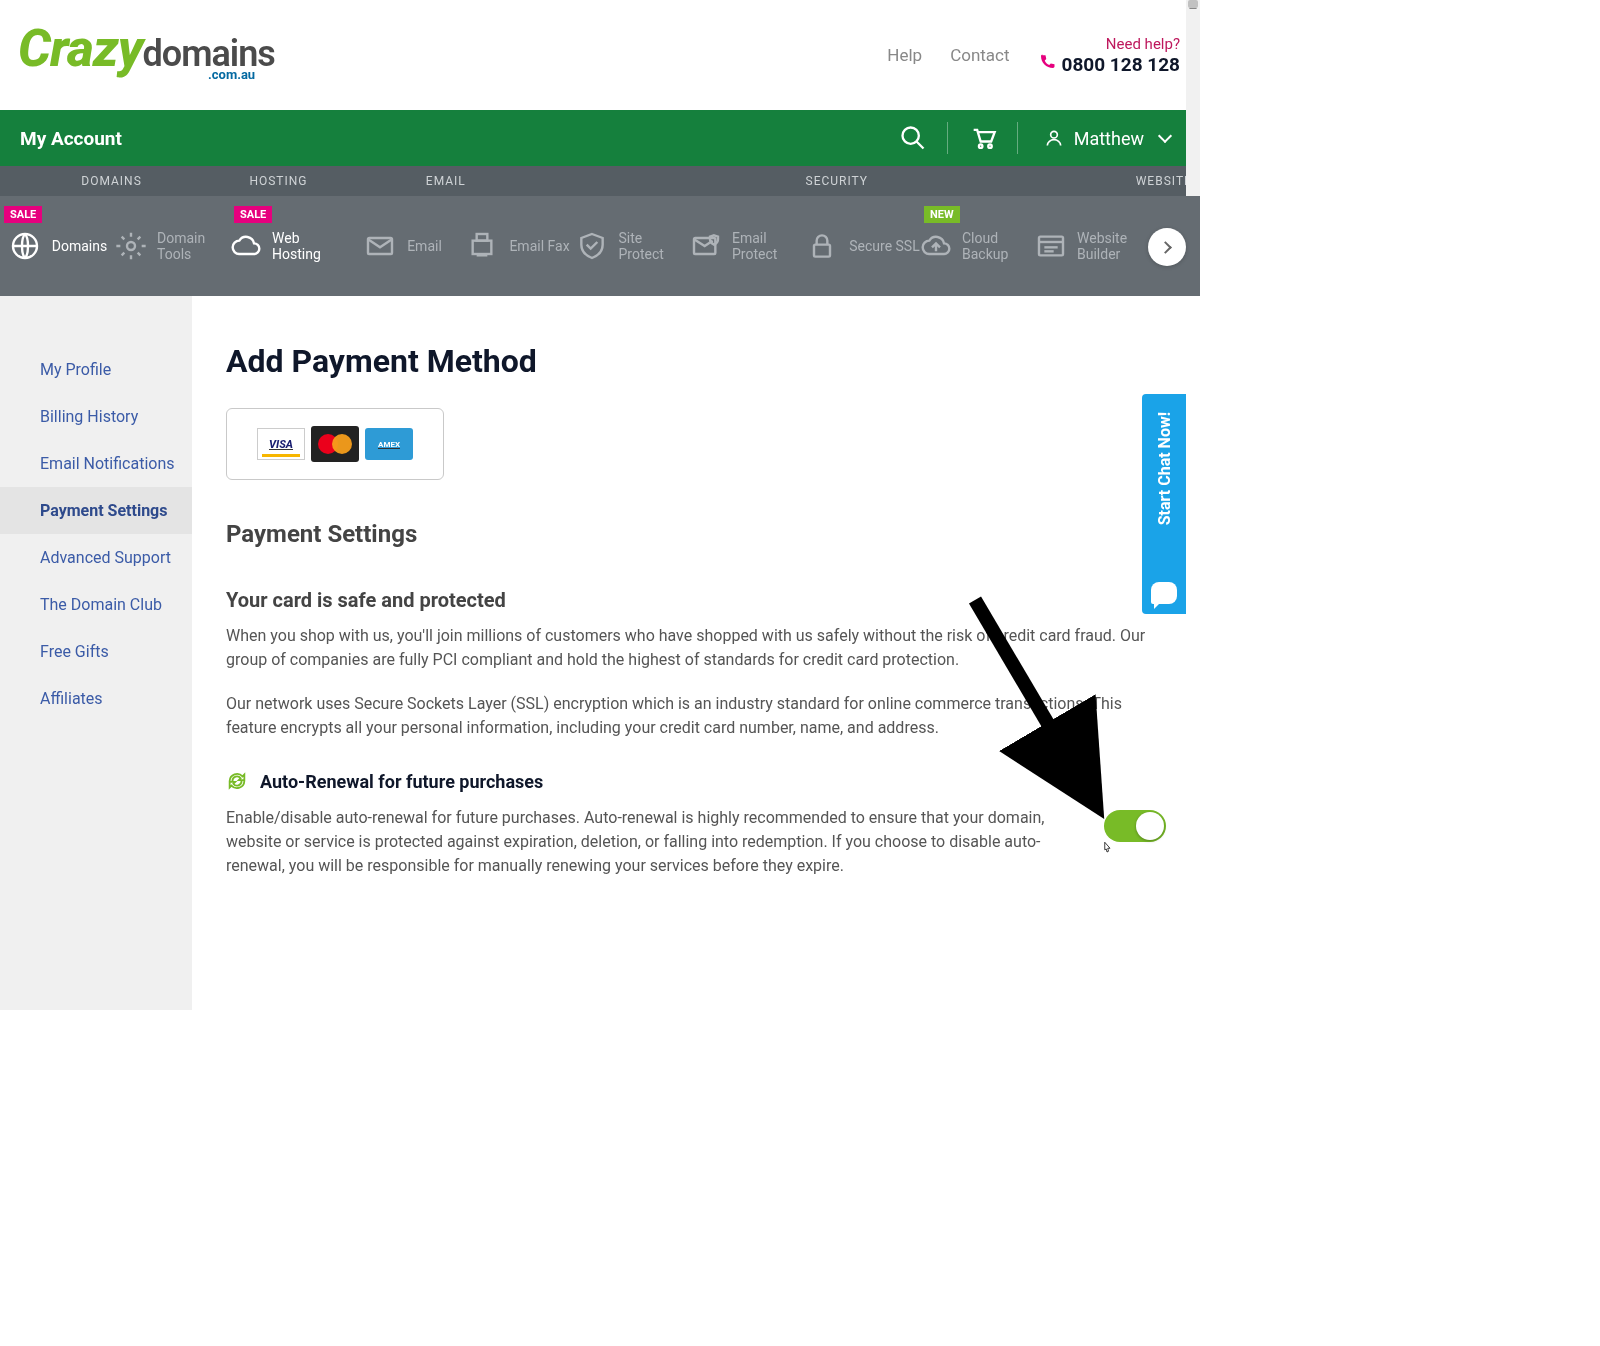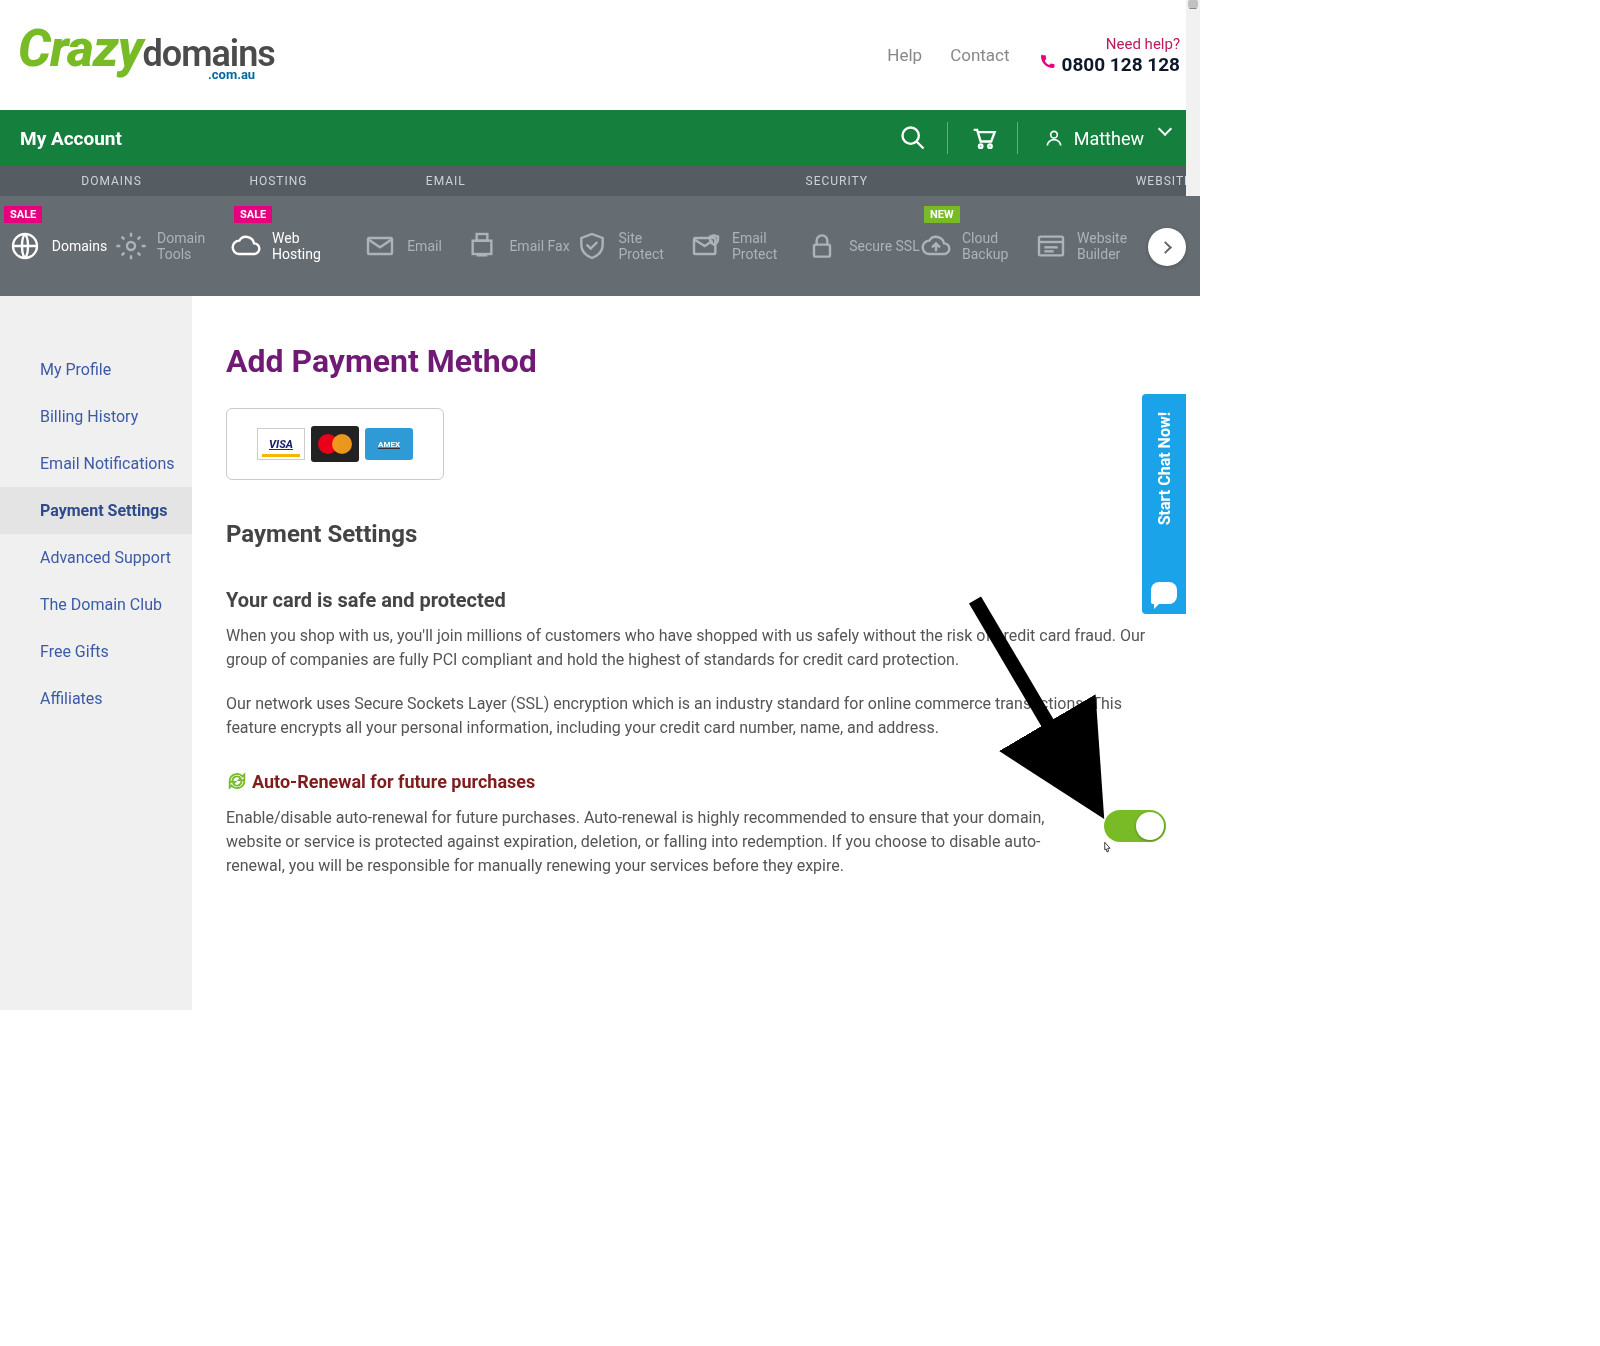--- a/index.html
+++ b/index.html
@@ -59,21 +59,21 @@
     display: flex; align-items: center; justify-content: space-between;
     padding: 0 20px;
     color: #fff;
   }
   .green-bar .title { font-size: 19px; font-weight: 700; }
   .green-bar .right { display: flex; align-items: center; gap: 0; }
   .gb-icon { width: 70px; height: 56px; display:flex; align-items:center; justify-content:center; position:relative; }
   .gb-icon.divider::after {
     content:""; position:absolute; right:0; top:12px; bottom:12px; width:1px; background: rgba(255,255,255,0.35);
   }
-  .user-menu { display:flex; align-items:flex-start; gap:10px; padding: 0 10px 0 26px; font-size:18px; }
+  .user-menu { display:flex; align-items:center; gap:10px; padding: 0 10px 0 26px; font-size:18px; }
   .chev { width:10px; height:10px; border-right:2px solid #fff; border-bottom:2px solid #fff; transform: rotate(45deg); margin-top:-4px; margin-left:6px; }
 
   
   .cat-labels {
     background: #555d63; height: 30px; display: flex; color: #cfd3d6; font-size: 12px; letter-spacing: 1px;
   }
   .cat-labels > div { display:flex; align-items:center; justify-content:center; border-right: 0px solid #6a6f73; }
   .cl-domains { width: 230px; }
   .cl-hosting { width: 114px; }
   .cl-email   { width: 231px; }
@@ -109,21 +109,21 @@
 
   
   .main { display: flex; height: calc(100% - 110px - 56px - 30px - 100px); }
   .sidebar { width: 192px; background: #f0f0f0; padding-top: 50px; }
   .sidebar .item {
     padding: 14px 0 14px 40px; font-size: 16px; color: #3b5ba7; cursor: pointer;
   }
   .sidebar .item.active { background: #e4e4e4; font-weight: 700; color: #2e4a8c; }
 
   .content { flex: 1; background: #fff; padding: 46px 34px 30px 34px; position: relative; }
-  h1 { font-size: 32px; font-weight: 700; color: #701a75; margin-bottom: 28px; }
+  h1 { font-size: 32px; font-weight: 700; color: #0f172a; margin-bottom: 28px; }
   .pm-options { display: flex; gap: 24px; margin-bottom: 40px; }
   .pm-card {
     width: 218px; height: 72px; border: 1px solid #c9c9c9; border-radius: 6px;
     display:flex; align-items:center; justify-content:center; gap:6px;text-decoration:underline;
   }
   .cc-visa { width:48px; height:32px; background:#fff; border:1px solid #ccc; display:flex; flex-direction:column; align-items:center; justify-content:center; font-size:11px; font-weight:800; color:#1a1f71; font-style: italic; position:relative; }
   .cc-visa::after { content:""; position:absolute; bottom:2px; left:4px; right:4px; height:3px; background:#f7b600; }
   .cc-mc { width:48px; height:36px; background:#222; border-radius:3px; display:flex; align-items:center; justify-content:center; position:relative; }
   .cc-mc .c1 { width:20px; height:20px; border-radius:50%; background:#eb001b; position:absolute; left:7px; }
   .cc-mc .c2 { width:20px; height:20px; border-radius:50%; background:#f79e1b; position:absolute; right:7px; opacity:0.95; }
@@ -132,21 +132,21 @@
   .pp-logo .p1 { color:#003087; }
   .pp-logo .p2 { color:#009cde; }
   .pp-logo .mark { width:22px; height:26px; margin-right:6px; position:relative; }
   .pp-logo .mark .a { position:absolute; width:16px; height:24px; background:#003087; border-radius: 4px 10px 4px 4px; }
   .pp-logo .mark .b { position:absolute; left:6px; top:2px; width:16px; height:24px; background:#009cde; border-radius: 4px 10px 4px 4px; opacity:0.85; }
 
   h2 { font-size: 24px; font-weight: 700; color: #444; margin-bottom: 40px; }
   h3 { font-size: 20px; font-weight: 700; color: #444; margin-bottom: 12px; }
   .body-text { font-size: 16px; line-height: 1.5; color: #555; margin-bottom: 20px; }
 
-  .renewal-head { display:flex; align-items:center; gap:4px; font-size:18px; font-weight:700; color:#7f1d1d; margin-bottom:14px; margin-top: 30px;}
+  .renewal-head { display:flex; align-items:center; gap:12px; font-size:18px; font-weight:700; color:#0f172a; margin-bottom:14px; margin-top: 30px;}
   .renewal-head svg { stroke:#78bb27; fill:none; stroke-width:2; }
   .renewal-row { display:flex; align-items:flex-start; gap: 30px; }
   .renewal-row .text { flex:1; font-size:16px; line-height:1.5; color:#555; }
 
   .toggle {
     width: 62px; height: 32px; background:#78bb27; border-radius:16px; position:relative; flex-shrink:0;
     margin-top: 4px;
   }
   .toggle .knob {
     position:absolute; right:2px; top:2px; width:28px; height:28px; background:#fff; border-radius:50%;

